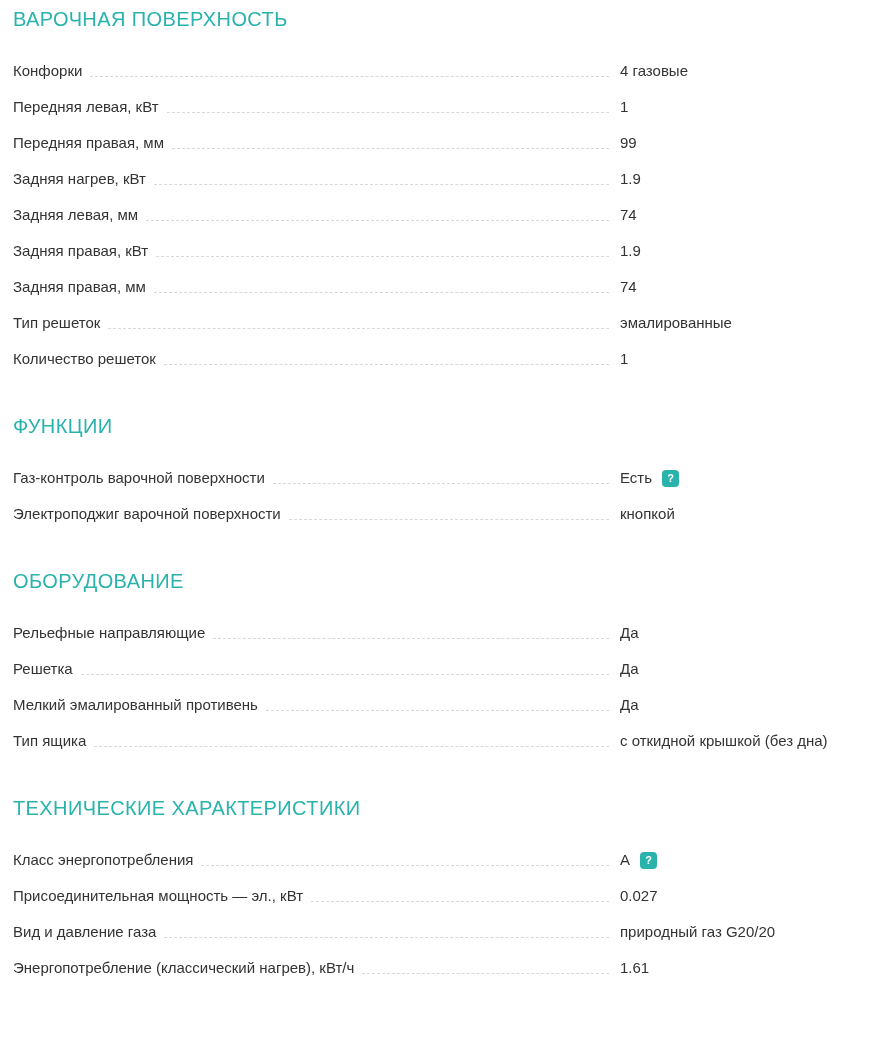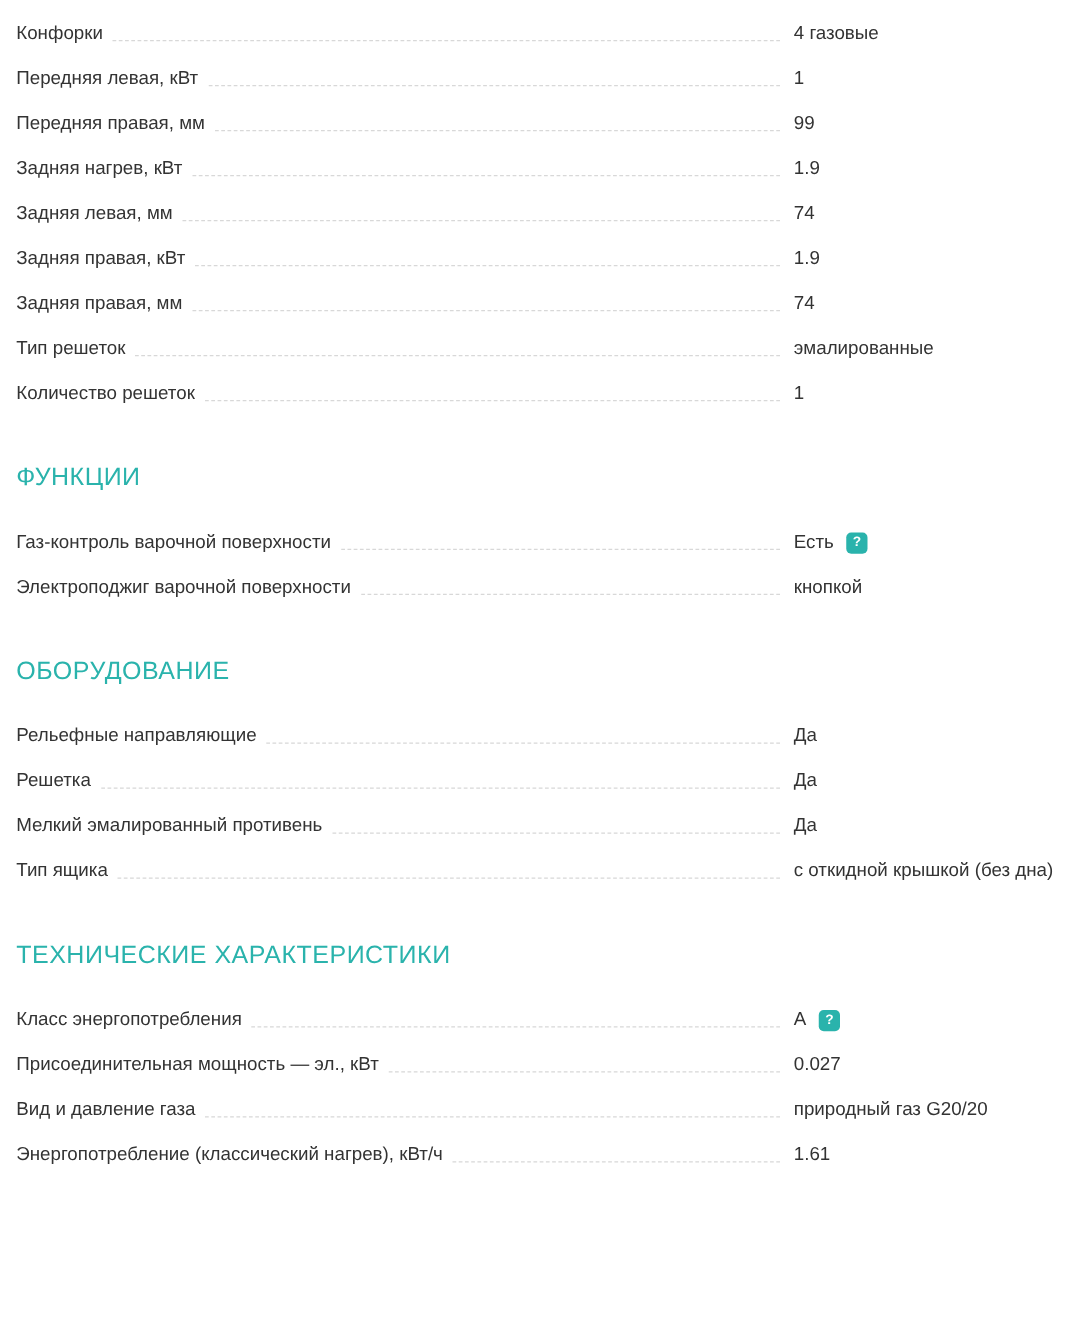--- a/index.html
+++ b/index.html
@@ -24,21 +24,21 @@
     font-weight: 400;
     letter-spacing: 0.4px;
     color: var(--accent);
   }
 
   .rows { display: block; }
 
   .row {
     display: flex;
     align-items: flex-end;
-    padding: 10px 1px 11px 0; 
+    padding: 10px 16px 11px 0; 
   }
 
   .label {
     flex: 0 0 auto;
     font-size: 15px;
     line-height: 15px;
     white-space: nowrap;
   }
 
   .leader {
@@ -74,20 +74,21 @@
     font-weight: 700;
     cursor: pointer;
     user-select: none;
   }
 </style>
 </head>
 <body>
 
 <div class="page">
   <section class="section">
+    <h2 class="section-title">ВАРОЧНАЯ ПОВЕРХНОСТЬ</h2>
     <div class="rows">
   <div class="row">
     <span class="label">Конфорки</span>
     <span class="leader"></span>
     <span class="value-cell">
       <span class="value-text">4 газовые</span>
 
     </span>
   </div>
 

